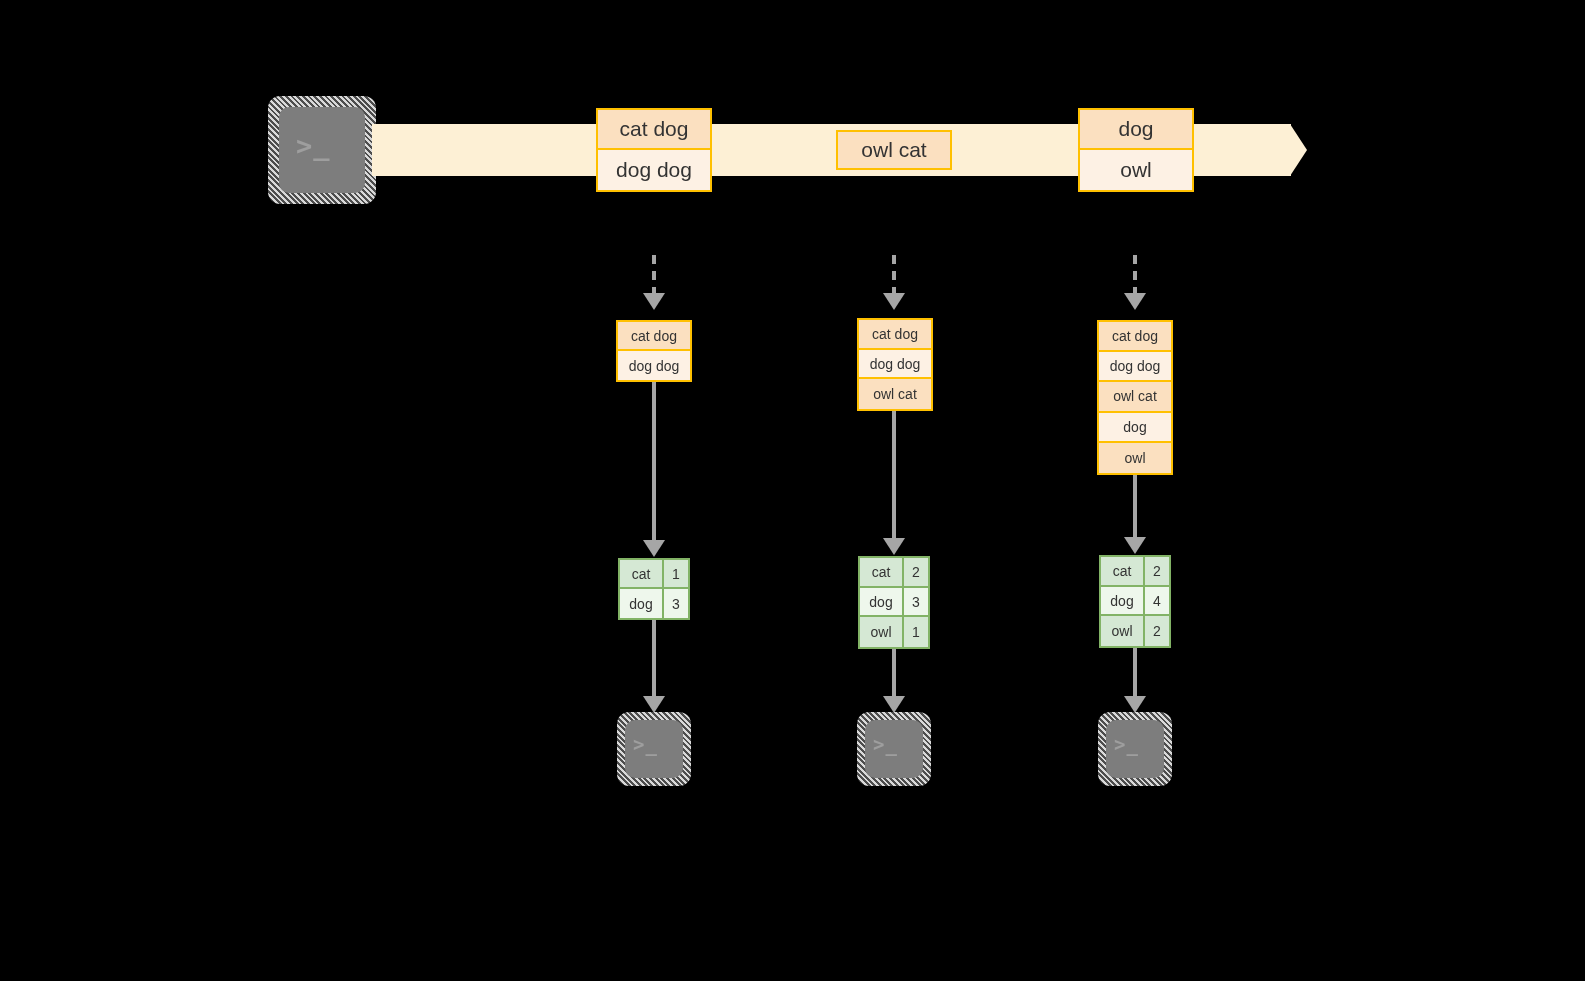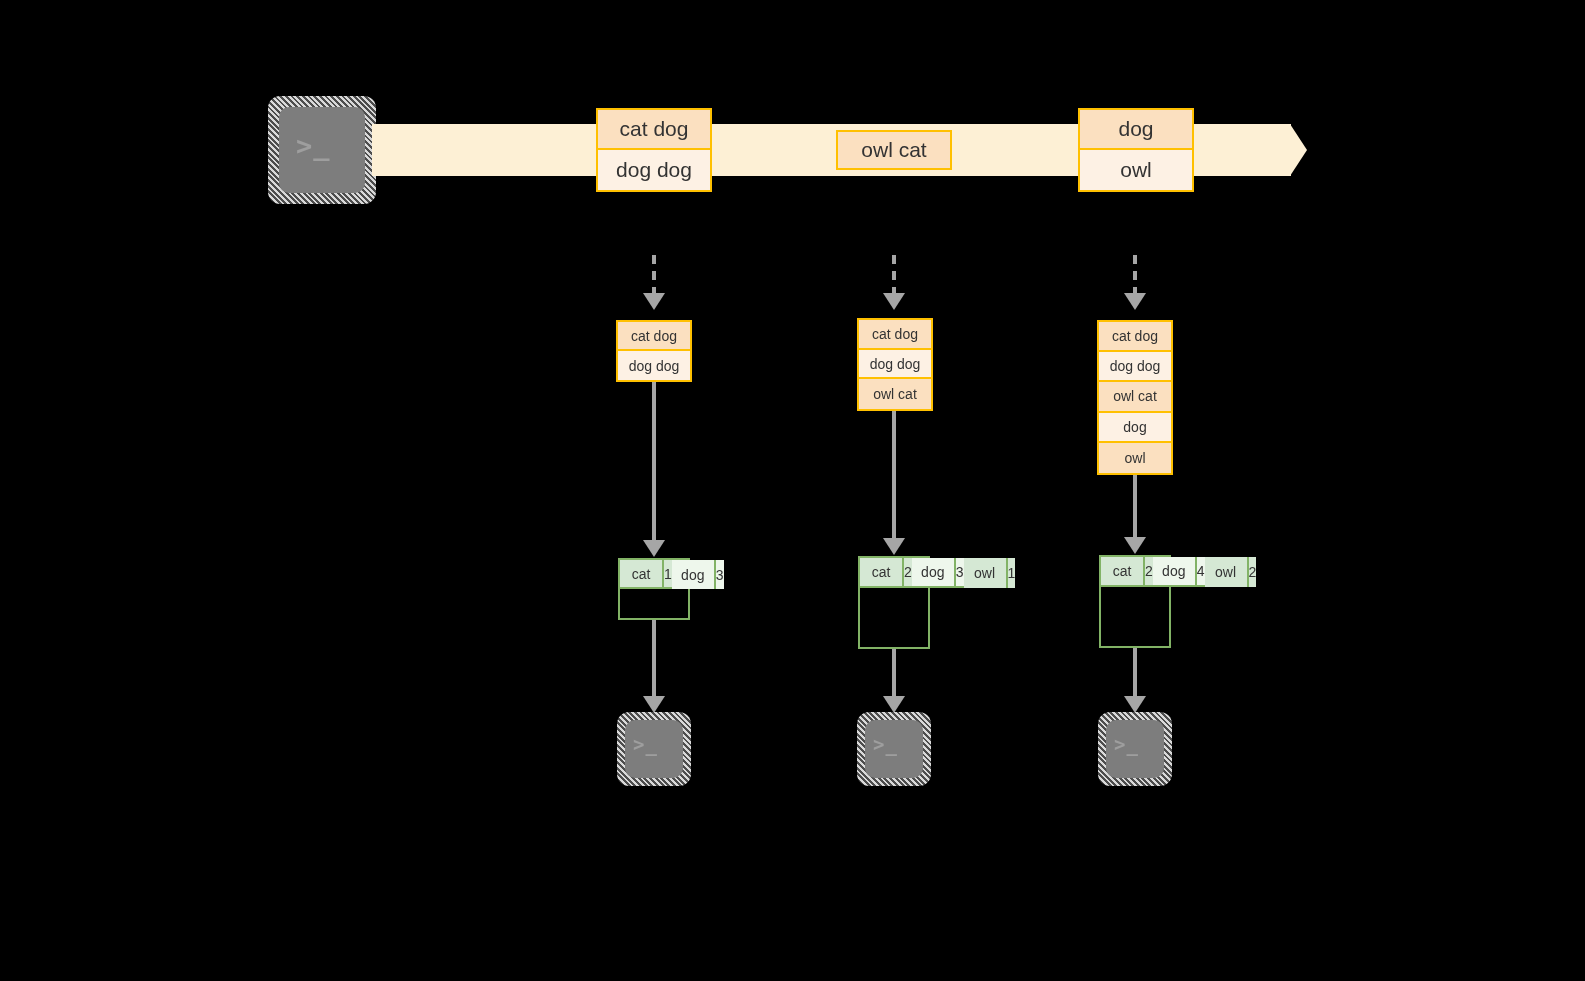--- a/index.html
+++ b/index.html
@@ -30,21 +30,21 @@
         display:flex;flex-direction:column;}
   .obox .orow{box-sizing:border-box;display:flex;align-items:center;
         justify-content:center;color:#333333;white-space:nowrap;
         border-bottom:2px solid #ffc000;}
   .obox .orow:last-child{border-bottom:none;}
   .fill-a{background:#fbe0c0;}
   .fill-b{background:#fdf1e4;}
 
   
   .gtable{position:absolute;box-sizing:border-box;border:2px solid #82b366;
-        display:flex;flex-direction:row;}
+        display:flex;flex-direction:column;}
   .gtable .grow{display:flex;box-sizing:border-box;
         border-bottom:2px solid #82b366;}
   .gtable .grow:last-child{border-bottom:none;}
   .gtable .gcell{box-sizing:border-box;display:flex;align-items:center;
         justify-content:center;color:#333333;white-space:nowrap;}
   .gtable .gcell.k{border-right:2px solid #82b366;}
   .gfill-a{background:#d5e8d4;}
   .gfill-b{background:#eef7ec;}
 
   

